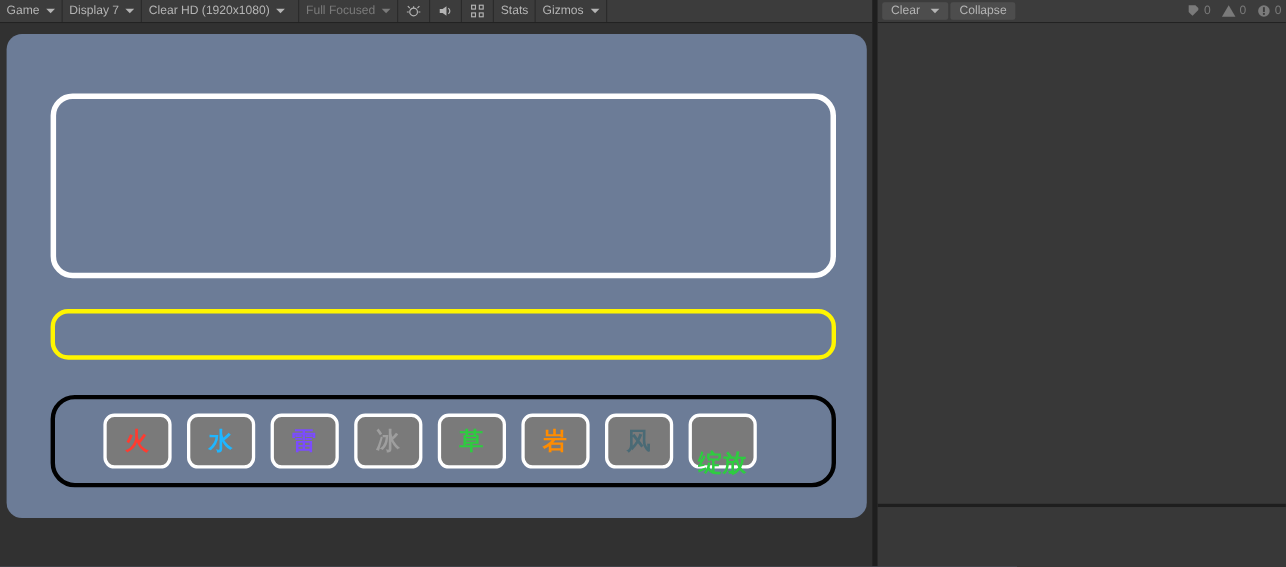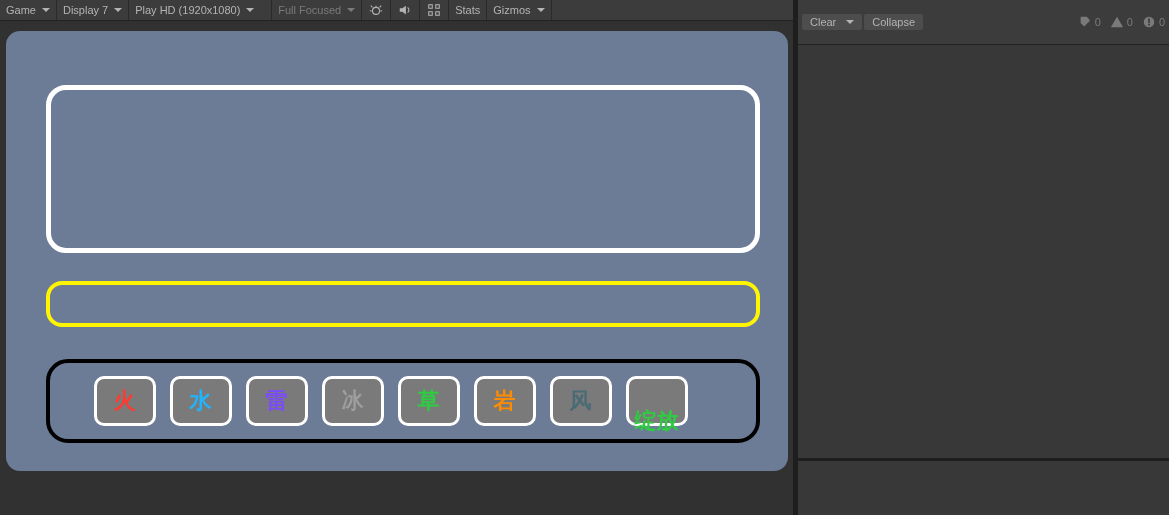--- a/index.html
+++ b/index.html
@@ -162,21 +162,21 @@
     background: #383838;
   }
   .console-toolbar {
     height: 20px;
     background: #3C3C3C;
     border-bottom: 1px solid #222;
     display: flex;
     align-items: center;
     font-size: 11px;
     color: #B4B4B4;
-    padding: 12px 4px;
+    padding: 0 4px;
     justify-content: space-between;
   }
   .console-left {
     display: flex;
     gap: 2px;
   }
   .console-btn {
     padding: 2px 8px;
     background: #4D4D4D;
     border-radius: 2px;
@@ -219,21 +219,21 @@
     <div class="toolbar">
       <div class="tb-item">
         <span>Game</span>
         <span class="dropdown-arrow"></span>
       </div>
       <div class="tb-item">
         <span>Display 7</span>
         <span class="dropdown-arrow"></span>
       </div>
       <div class="tb-item" style="min-width:130px;">
-        <span>Play HD (1920x1080)</span>
+        <span>Clear HD (1920x1080)</span>
         <span class="dropdown-arrow"></span>
       </div>
       <div class="tb-item">
         <span class="muted">Full Focused</span>
         <span class="dropdown-arrow" style="border-top-color:#7A7A7A;"></span>
       </div>
       <div class="tb-item">
         <span class="icon-box">
           <svg class="ico" viewBox="0 0 16 16">
               <circle cx="8" cy="9" r="4"></circle>

